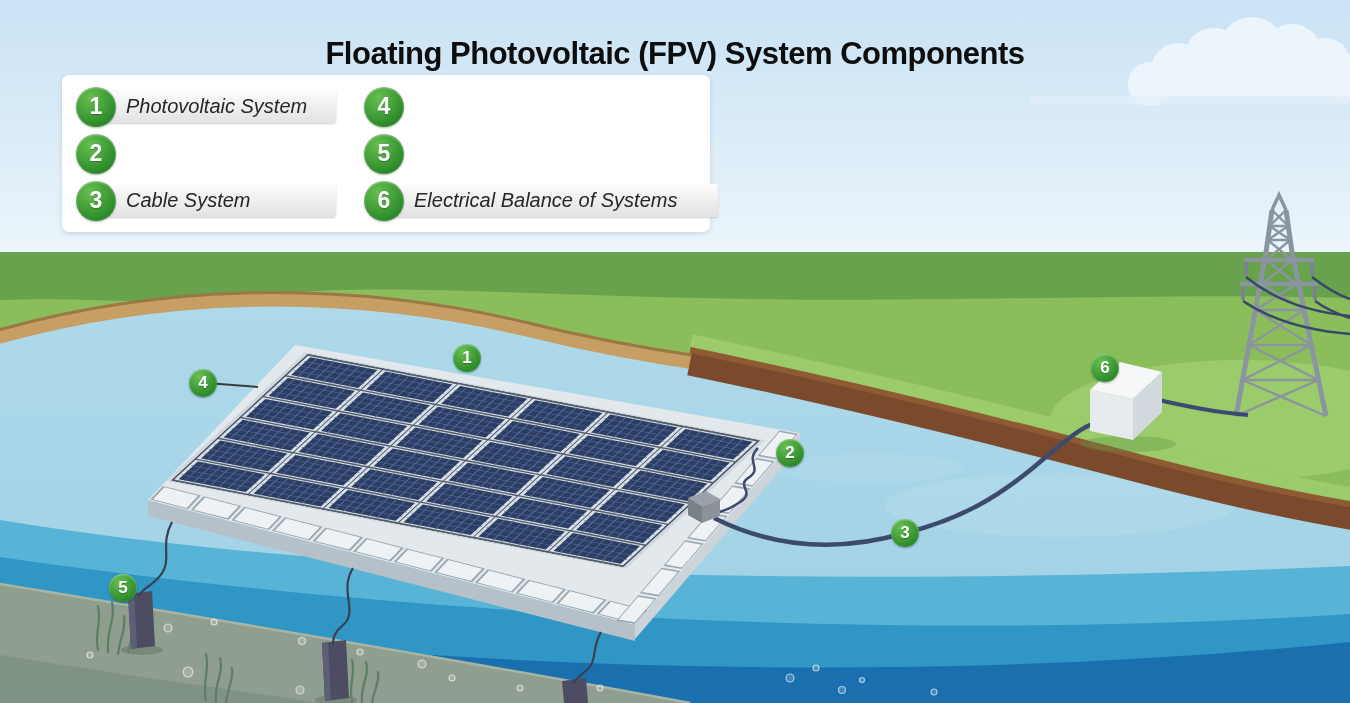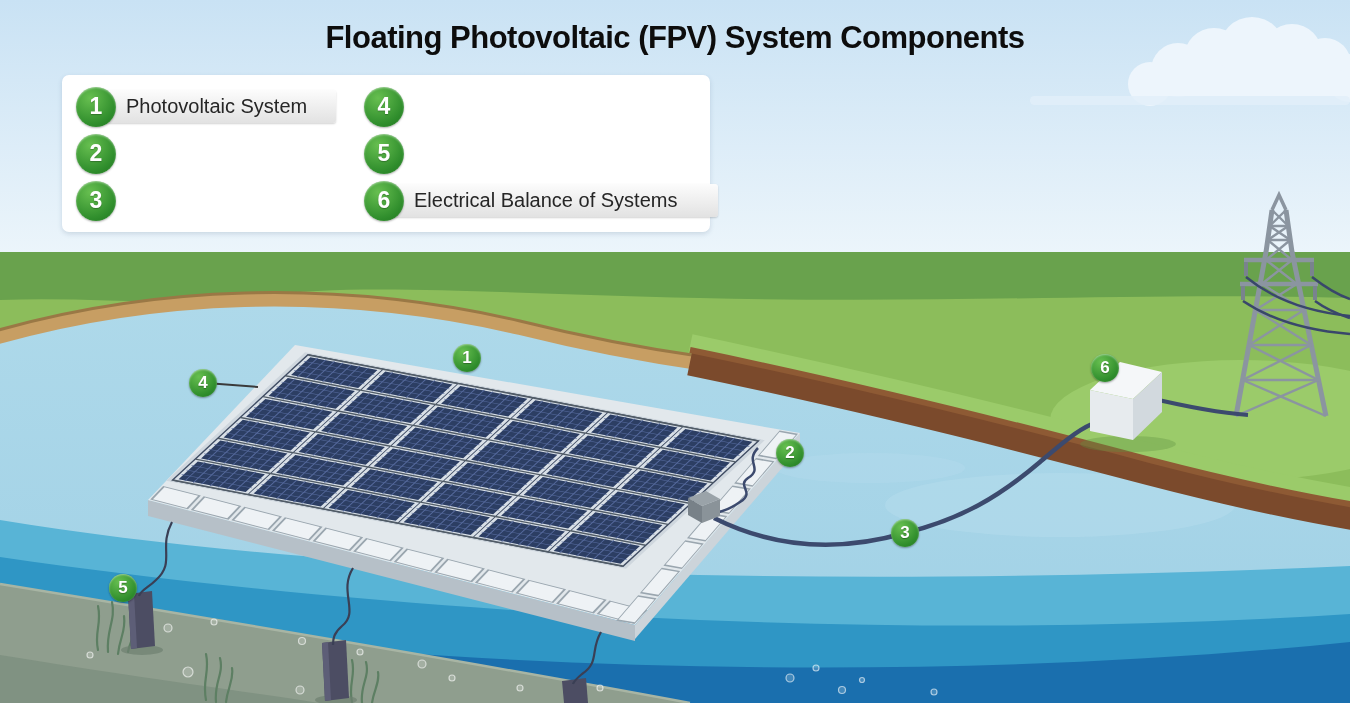--- a/index.html
+++ b/index.html
@@ -1,38 +1,38 @@
 <!DOCTYPE html>
 <html><head>
 <meta charset="utf-8">
 <style>
   html,body{margin:0;padding:0;}
   body{font-family:"Liberation Sans", sans-serif;}
   .stage{position:relative;width:1350px;height:703px;overflow:hidden;
          background:linear-gradient(#c9e2f4,#eaf4fb);}
   .scene{position:absolute;left:0;top:0;width:1350px;height:703px;display:block;}
 
-  .title{position:absolute;left:0;right:0;top:20px;margin:0;text-align:center;
+  .title{position:absolute;left:0;right:0;top:36px;margin:0;text-align:center;
          font-size:31px;font-weight:bold;color:#0d0d0d;letter-spacing:-0.5px;}
 
   .legend{position:absolute;left:62px;top:75px;width:648px;height:157px;
           background:#ffffff;border-radius:7px;box-shadow:0 2px 5px rgba(60,90,120,.18);
           display:grid;grid-template-rows:repeat(3,47px);grid-auto-flow:column;
           grid-template-columns:288px 1fr;padding:8px 6px 6px 14px;box-sizing:border-box;}
   .legend-item{display:flex;align-items:center;}
   .badge{width:40px;height:40px;border-radius:50%;flex:none;z-index:2;
          display:flex;align-items:center;justify-content:center;
          background:radial-gradient(circle at 35% 28%, #67bf50, #2f8d2c 68%, #1f731d);
          color:#fff;font-size:23px;font-weight:bold;
          box-shadow:0 1px 2px rgba(0,0,0,.3), inset 0 1px 2px rgba(255,255,255,.45);
          text-shadow:0 1px 1px rgba(0,0,0,.25);}
   .pill{height:33px;margin-left:-16px;padding:0 10px 0 26px;display:flex;align-items:center;
         background:linear-gradient(#fcfcfc,#e2e2e2);border-radius:3px;
         box-shadow:0 1px 2px rgba(0,0,0,.18);
-        font-size:20px;color:#262626;white-space:nowrap;box-sizing:border-box;}
+        font-size:20px;color:#262626;white-space:nowrap;box-sizing:border-box;font-style:italic;}
   .legend-item.col-left .pill{width:236px;}
   .legend-item.col-right .pill{width:330px;}
 
   .marker{position:absolute;width:28px;height:28px;border-radius:50%;
           transform:translate(-50%,-50%);
           display:flex;align-items:center;justify-content:center;
           background:radial-gradient(circle at 35% 28%, #67bf50, #2f8d2c 68%, #1f731d);
           color:#fff;font-size:17px;font-weight:bold;
           box-shadow:0 1px 2px rgba(0,0,0,.35), inset 0 1px 2px rgba(255,255,255,.45);
           text-shadow:0 1px 1px rgba(0,0,0,.3);z-index:5;}
@@ -259,20 +259,21 @@
   <div class="legend">
     <div class="legend-item col-left">
       <span class="badge">1</span>
       <span class="pill">Photovoltaic System</span>
     </div>
     <div class="legend-item col-left">
       <span class="badge">2</span>
     </div>
     <div class="legend-item col-left">
       <span class="badge">3</span>
+      <span class="pill">Cable System</span>
     </div>
     <div class="legend-item col-right">
       <span class="badge">4</span>
     </div>
     <div class="legend-item col-right">
       <span class="badge">5</span>
     </div>
     <div class="legend-item col-right">
       <span class="badge">6</span>
       <span class="pill">Electrical Balance of Systems</span>

